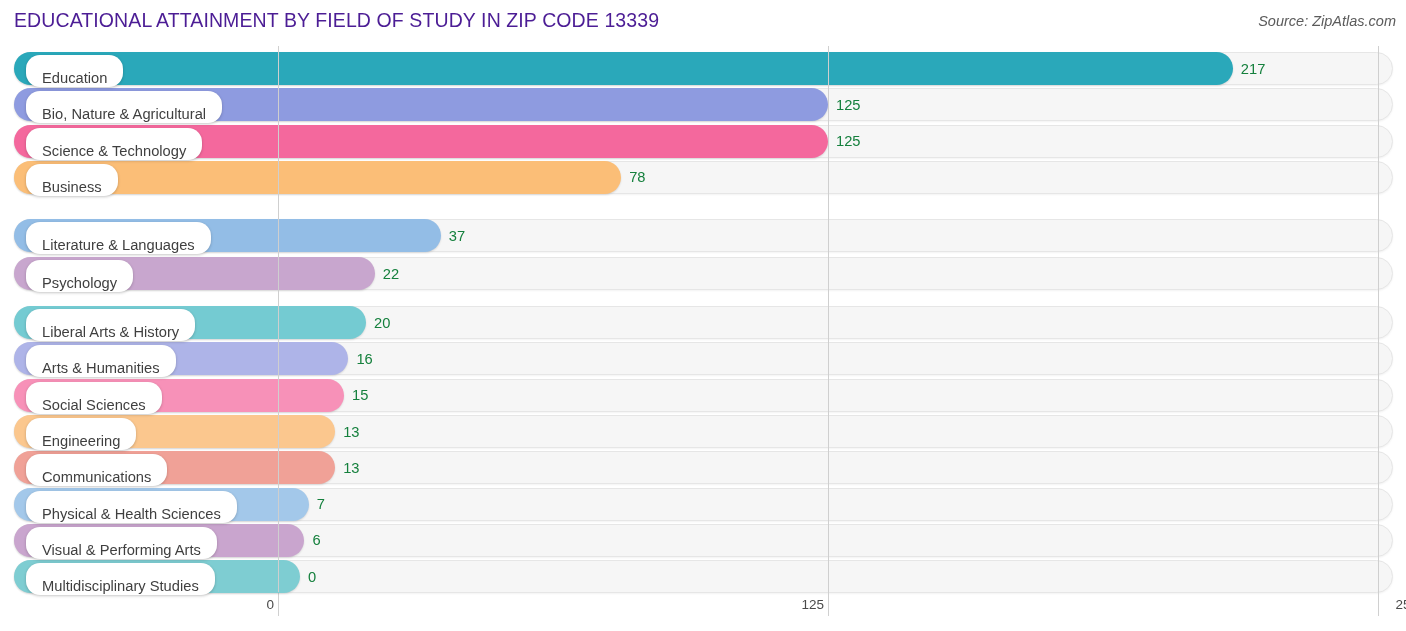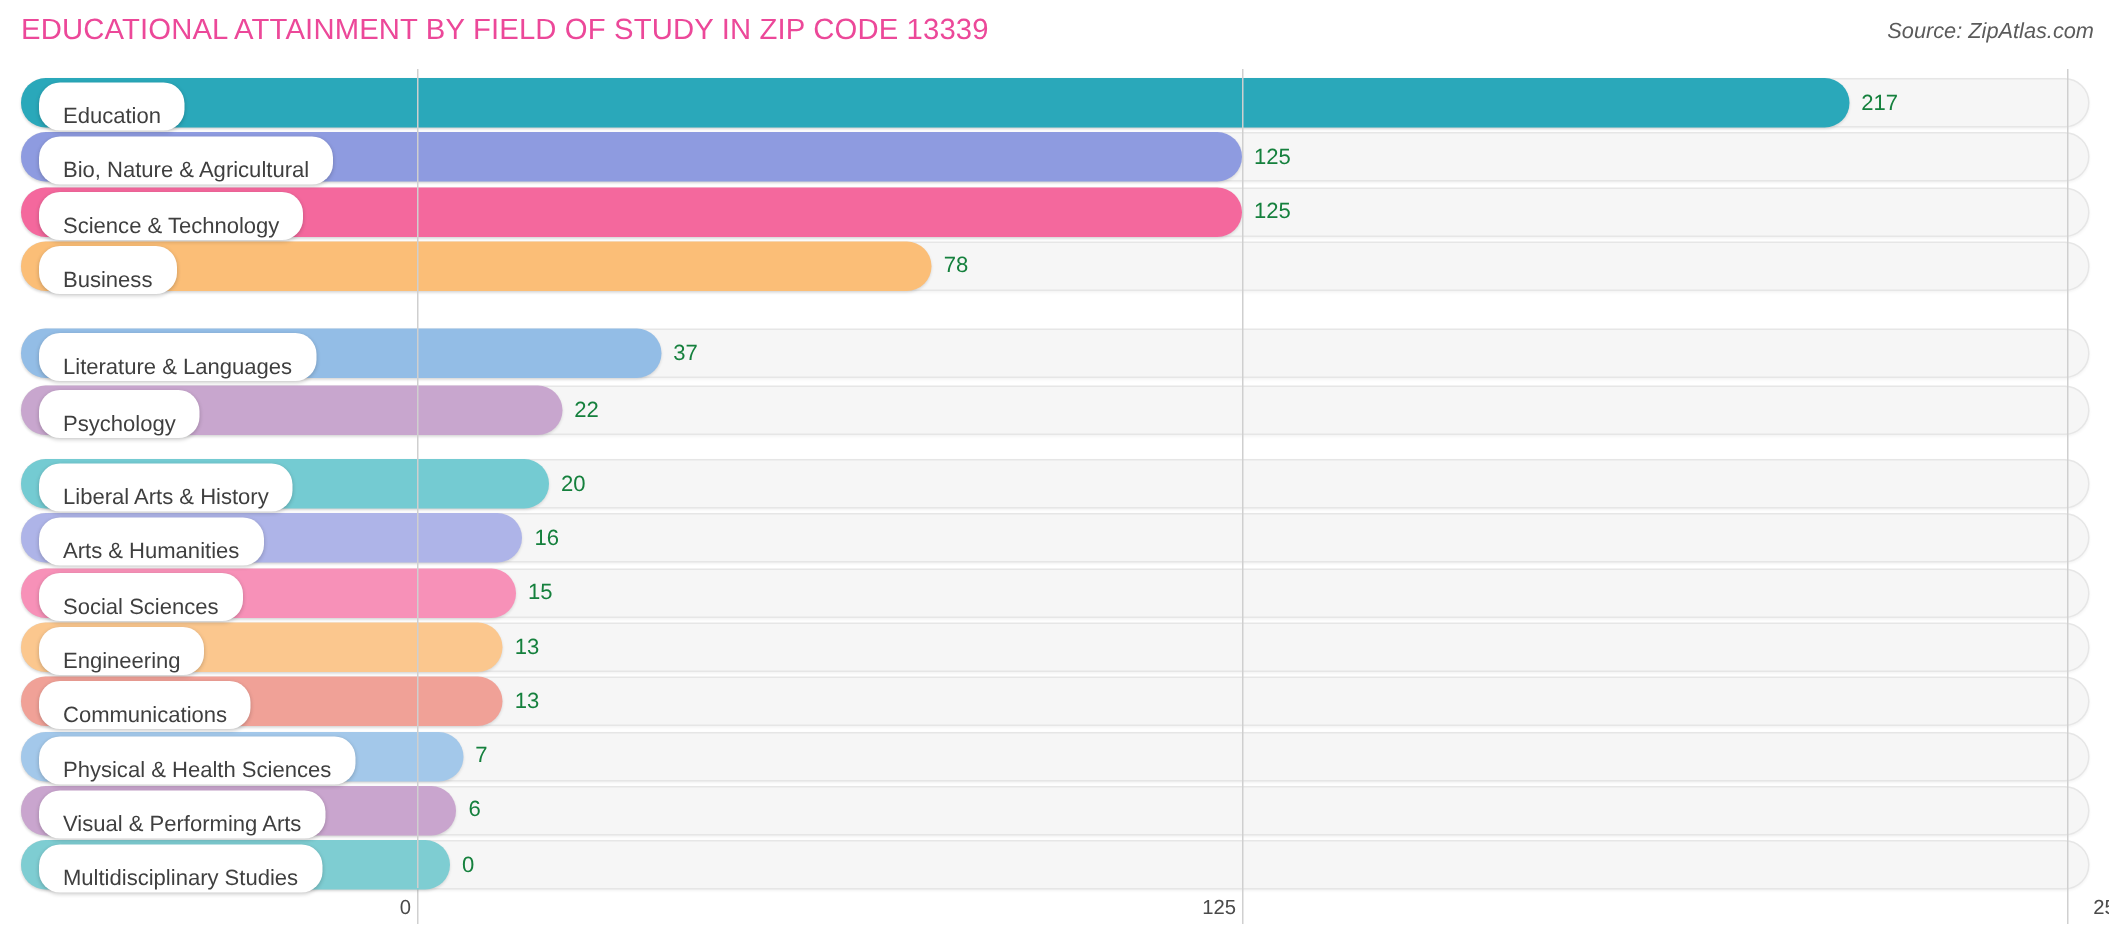--- a/index.html
+++ b/index.html
@@ -23,21 +23,21 @@
     position: absolute;
     left: 0; top: 0;
     width: 1406px;
     height: 44px;
   }
   .title {
     position: absolute;
     left: 14px; top: 9px;
     font-size: 19.5px;
     letter-spacing: 0.1px;
-    color: #ec4899;
+    color: #4c1d95;
     white-space: nowrap;
   }
   .source {
     position: absolute;
     right: 10px; top: 13px;
     font-size: 14.5px;
     font-style: italic;
     color: #5b5b5b;
     white-space: nowrap;
   }

